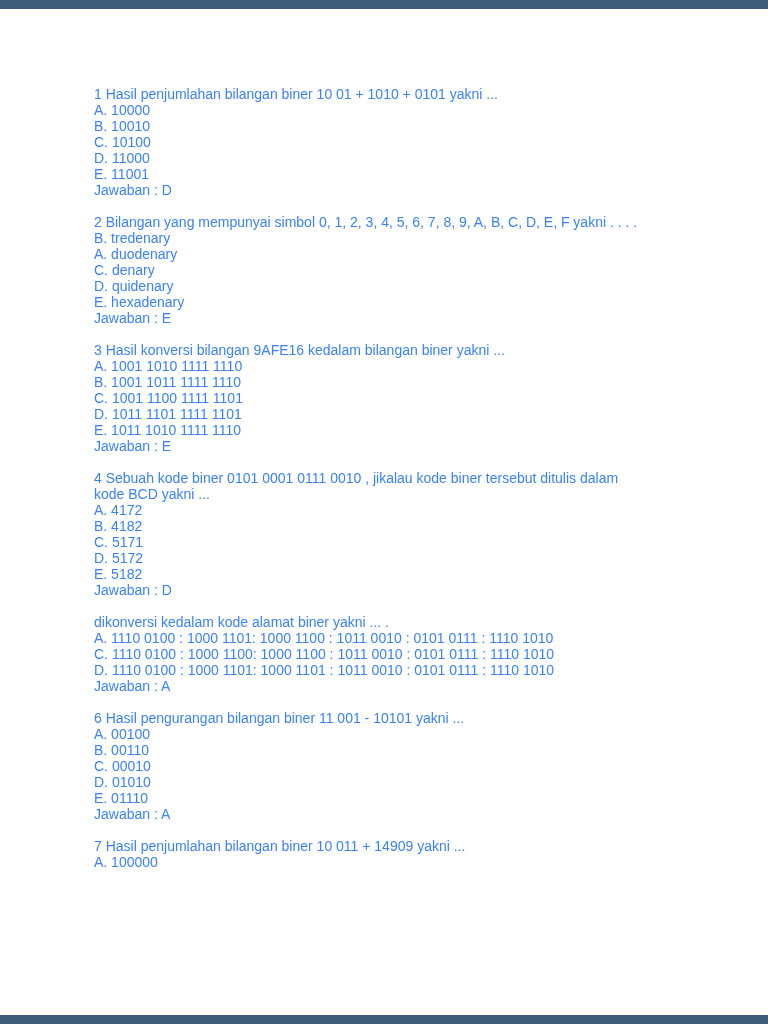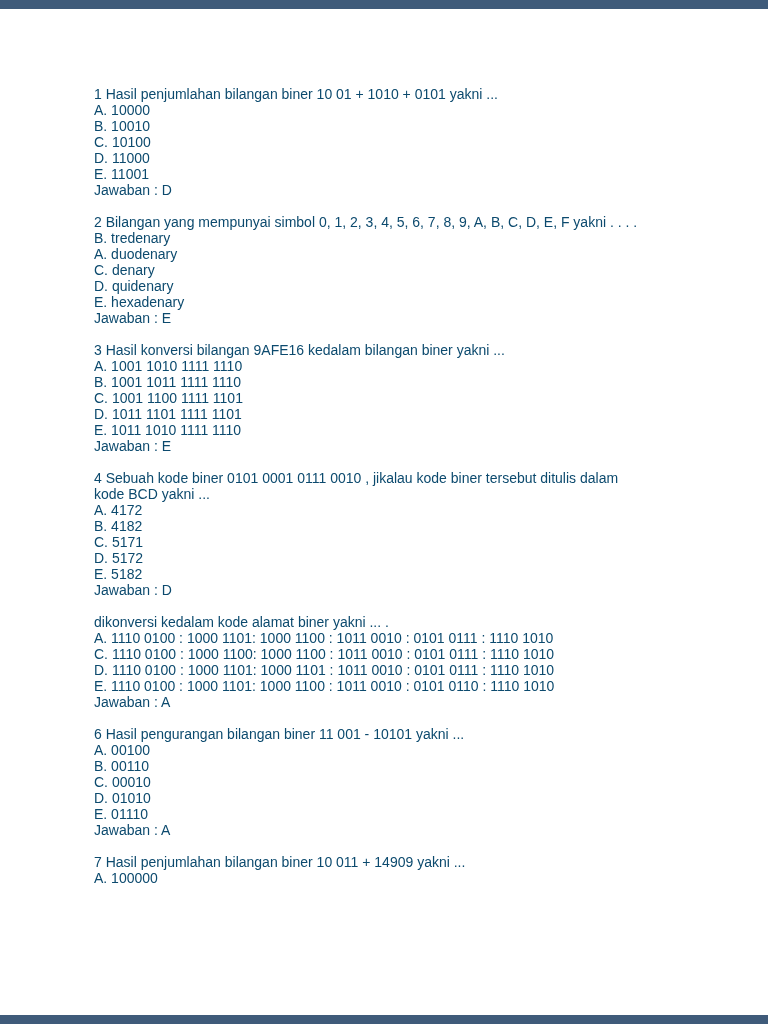--- a/index.html
+++ b/index.html
@@ -24,21 +24,21 @@
     height: 9px;
     background: #3f5b7a;
   }
   .edge-bar.top { top: 0; }
   .edge-bar.bottom { bottom: 0; }
   .content {
     position: absolute;
     top: 86px;
     left: 94px;
     right: 70px;
-    color: #0c4a6e;
+    color: #3b82f6;
     font-size: 14px;
     line-height: 16px;
   }
   .question-block { margin-bottom: 16px; }
   .line { white-space: pre-wrap; }
 </style>
 </head>
 <body>
 
 <div class="page">
@@ -86,21 +86,20 @@
       <div class="line">D. 5172</div>
       <div class="line">E. 5182</div>
       <div class="line">Jawaban : D</div>
     </div>
 
     <div class="question-block">
       <div class="line">dikonversi kedalam kode alamat biner yakni ... .</div>
       <div class="line">A. 1110 0100 : 1000 1101: 1000 1100 : 1011 0010 : 0101 0111 : 1110 1010</div>
       <div class="line">C. 1110 0100 : 1000 1100: 1000 1100 : 1011 0010 : 0101 0111 : 1110 1010</div>
       <div class="line">D. 1110 0100 : 1000 1101: 1000 1101 : 1011 0010 : 0101 0111 : 1110 1010</div>
-      <div class="line">E. 1110 0100 : 1000 1101: 1000 1100 : 1011 0010 : 0101 0110 : 1110 1010</div>
       <div class="line">Jawaban : A</div>
     </div>
 
     <div class="question-block">
       <div class="line">6 Hasil pengurangan bilangan biner 11 001 - 10101 yakni ...</div>
       <div class="line">A. 00100</div>
       <div class="line">B. 00110</div>
       <div class="line">C. 00010</div>
       <div class="line">D. 01010</div>
       <div class="line">E. 01110</div>

